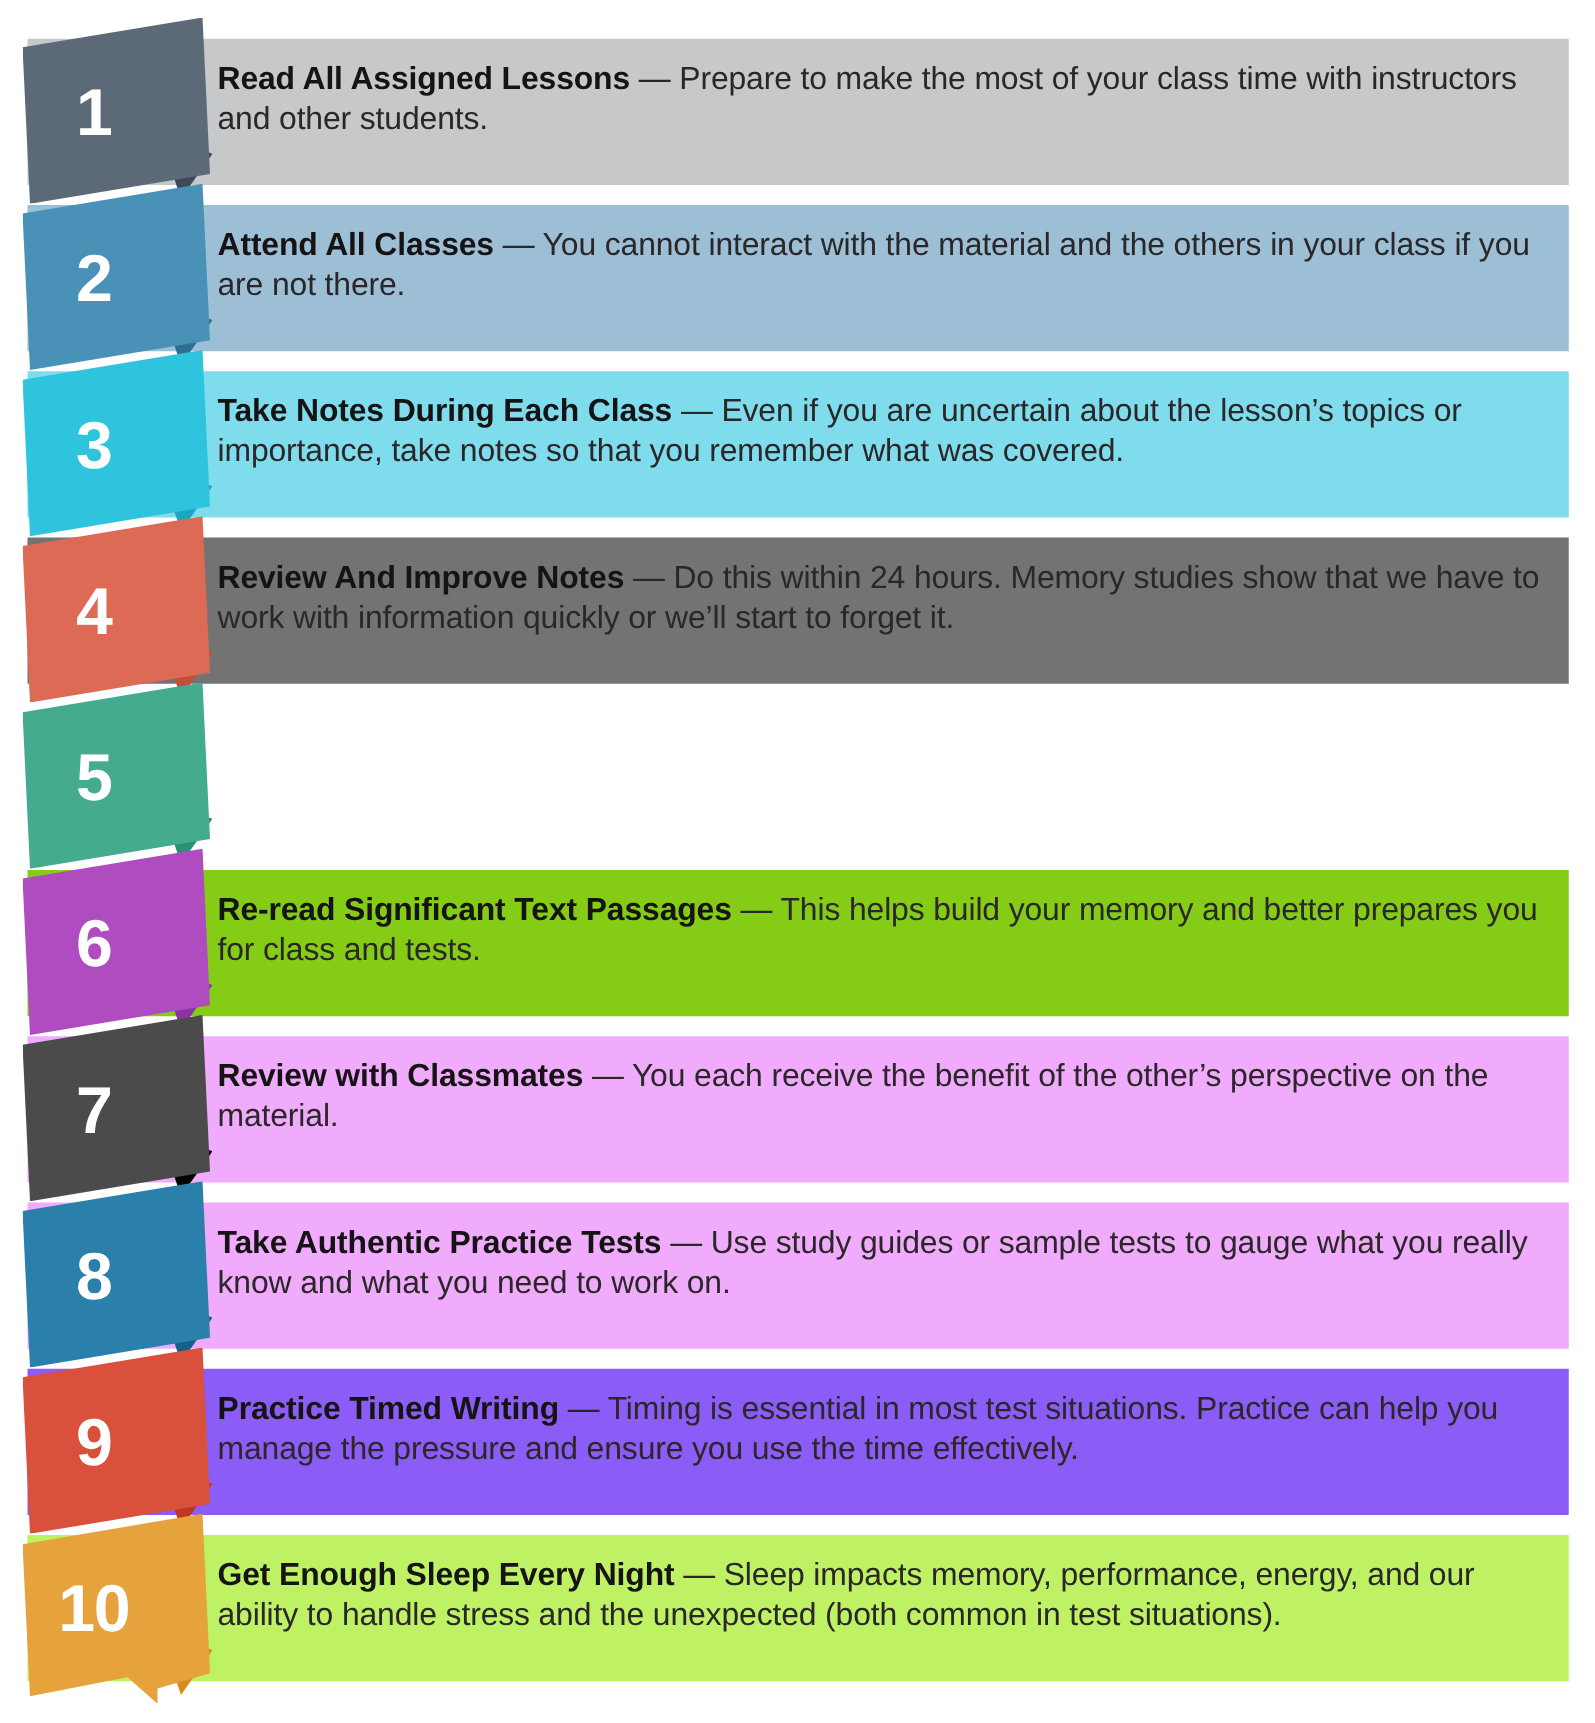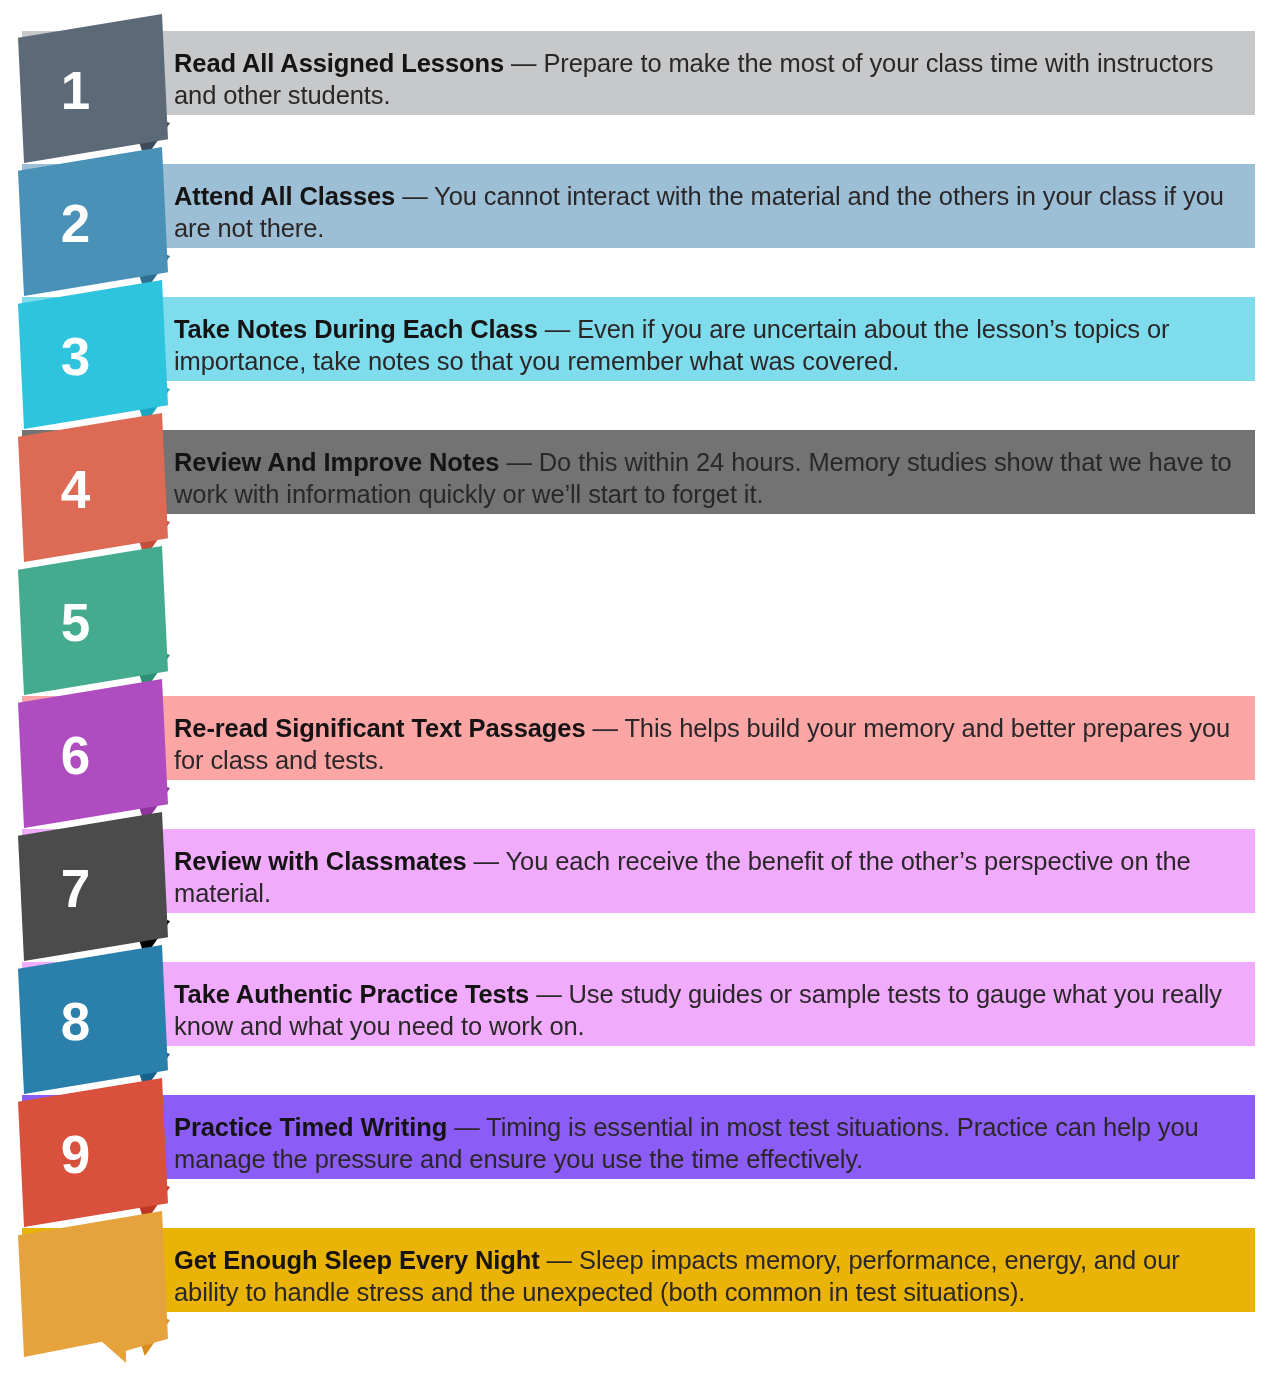--- a/index.html
+++ b/index.html
@@ -28,21 +28,21 @@
     width: 1276px;
     height: 133px;
   }
 
   
   .tip-bar {
     position: absolute;
     left: 22px;
     top: 17px;
     width: 1233px;
-    height: 84px;
+    height: 117px;
     box-sizing: border-box;
   }
 
   
   .tip-text {
     position: absolute;
     left: 152px;
     top: 16px;
     width: 1062px;
     font-size: 25.5px;
@@ -142,21 +142,21 @@
       <div class="tip-fold" style="background: rgb(193, 79, 58);"></div>
       <div class="tip-tab" style="background: rgb(221, 106, 85);"></div>
       <div class="tip-num">4</div>
     </div>
     <div class="tip-row" style="top: 546px;">
       <div class="tip-fold" style="background: rgb(45, 143, 116);"></div>
       <div class="tip-tab" style="background: rgb(68, 171, 142);"></div>
       <div class="tip-num">5</div>
     </div>
     <div class="tip-row" style="top: 679px;">
-      <div class="tip-bar" style="background: #fca5a5;">
+      <div class="tip-bar" style="background: #84cc16;">
         <div class="tip-text"><span class="tip-title">Re-read Significant Text Passages</span><span class="tip-dash"> — </span><span class="tip-desc">This helps build your memory and better prepares you for class and tests.</span></div>
       </div>
       <div class="tip-fold" style="background: rgb(143, 51, 160);"></div>
       <div class="tip-tab" style="background: rgb(174, 76, 192);"></div>
       <div class="tip-num">6</div>
     </div>
     <div class="tip-row" style="top: 812px;">
       <div class="tip-bar" style="background: #f0abfc;">
         <div class="tip-text"><span class="tip-title">Review with Classmates</span><span class="tip-dash"> — </span><span class="tip-desc">You each receive the benefit of the other’s perspective on the material.</span></div>
       </div>
@@ -174,19 +174,20 @@
     </div>
     <div class="tip-row" style="top: 1078px;">
       <div class="tip-bar" style="background: #8b5cf6;">
         <div class="tip-text"><span class="tip-title">Practice Timed Writing</span><span class="tip-dash"> — </span><span class="tip-desc">Timing is essential in most test situations. Practice can help you manage the pressure and ensure you use the time effectively.</span></div>
       </div>
       <div class="tip-fold" style="background: rgb(191, 55, 34);"></div>
       <div class="tip-tab" style="background: rgb(217, 80, 60);"></div>
       <div class="tip-num">9</div>
     </div>
     <div class="tip-row last" style="top: 1211px;">
-      <div class="tip-bar" style="background: #eab308;">
+      <div class="tip-bar" style="background: #bef264;">
         <div class="tip-text"><span class="tip-title">Get Enough Sleep Every Night</span><span class="tip-dash"> — </span><span class="tip-desc">Sleep impacts memory, performance, energy, and our ability to handle stress and the unexpected (both common in test situations).</span></div>
       </div>
       <div class="tip-fold" style="background: rgb(217, 140, 30);"></div>
       <div class="tip-tab" style="background: rgb(230, 162, 60);"></div>
+      <div class="tip-num">10</div>
     </div>
   </div>
 
 </body></html>

